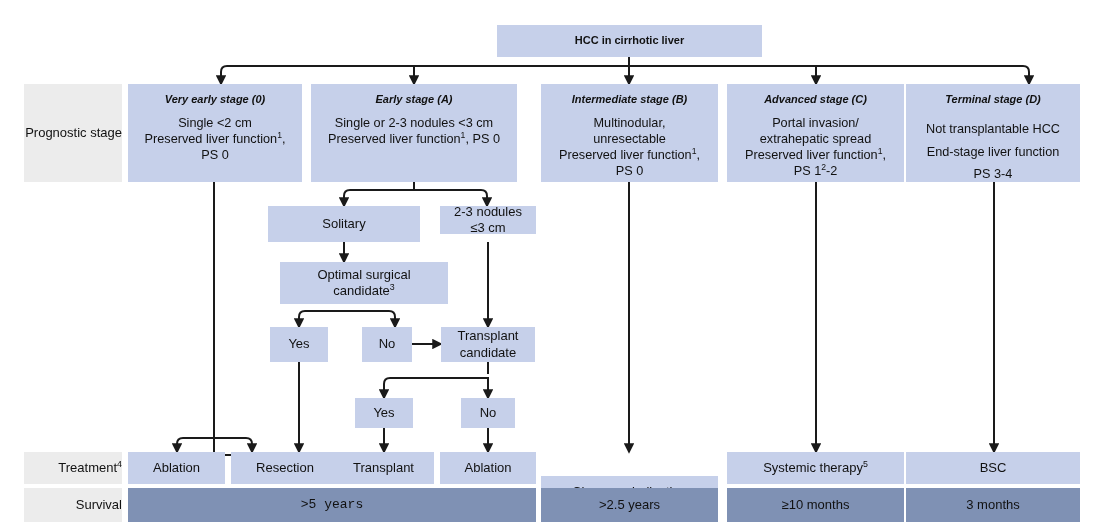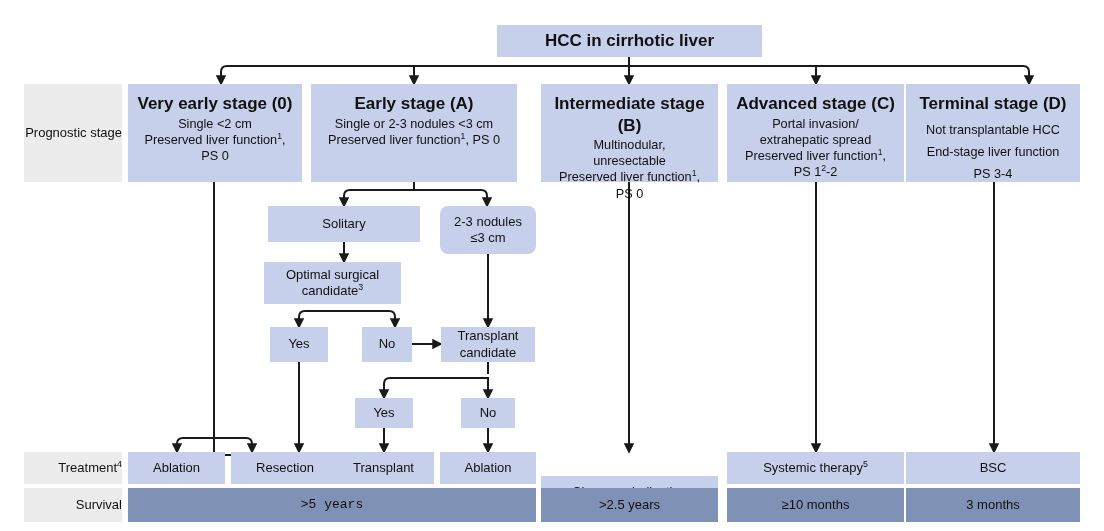--- a/index.html
+++ b/index.html
@@ -36,27 +36,27 @@
     color:#111111;
     display:flex;
     align-items:center;
     justify-content:flex-end;
     text-align:center;
     font-size:13px;
     line-height:1.25;
     z-index:3;
   }
   .survival{ background:#7f91b4; color:#111111; font-size:13px; }
-  .title{ font-weight:bold; font-size:17px; }
+  .title{ font-weight:bold; font-size:11px; }
   .stage-box{
     justify-content:flex-start;
     padding-top:9px;
     font-size:12.7px;
   }
-  .stage-box .title{ margin-bottom:1px; }
+  .stage-box .title{ margin-bottom:8px;font-style:italic; }
   svg.conn{ position:absolute; left:0; top:0; width:1104px; height:531px; overflow:visible; z-index:2; pointer-events:none;}
   sup{ font-size:0.68em; vertical-align:super; line-height:0; }
 </style>
 </head>
 <body>
 
 <div id="canvas">
 
   <svg class="conn" viewBox="0 0 1104 531">
     <defs>
@@ -149,26 +149,26 @@
     <span class="title">Terminal stage (D)</span>
     <span>Not transplantable HCC</span>
     <span>End-stage liver function</span>
     <span>PS 3-4</span>
   </div>
 
   <div class="box" style="left:268px;top:206px;width:152px;height:36px;">
     <span>Solitary</span>
   </div>
 
-  <div class="box" style="left:440px;top:206px;width:96px;height:48px;border-radius:8px;">
+  <div class="box" style="left:440px;top:206px;width:96px;height:28px;">
     <span>2-3 nodules</span>
     <span>≤3 cm</span>
   </div>
 
-  <div class="box" style="left:264px;top:262px;width:137px;height:42px;">
+  <div class="box" style="left:280px;top:262px;width:168px;height:42px;">
     <span>Optimal surgical</span>
     <span>candidate<sup>3</sup></span>
   </div>
 
   <div class="box" style="left:270px;top:327px;width:58px;height:35px;">
     <span>Yes</span>
   </div>
 
   <div class="box" style="left:362px;top:327px;width:50px;height:35px;">
     <span>No</span>

